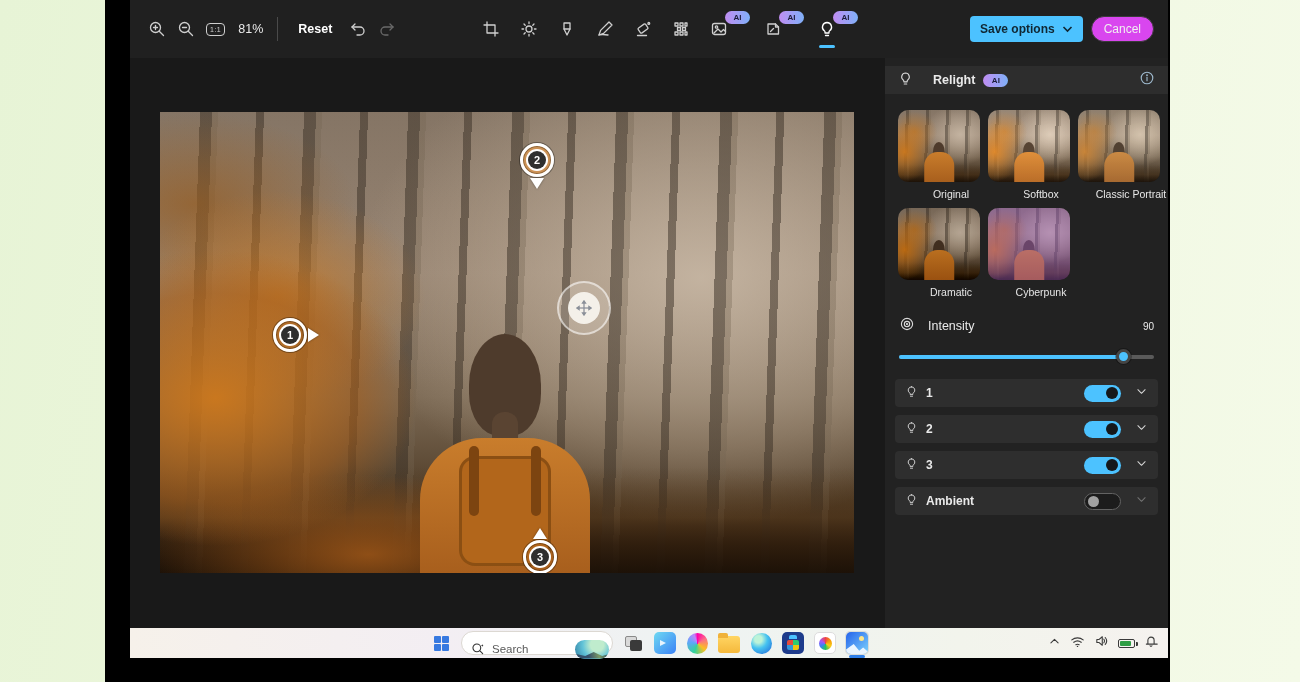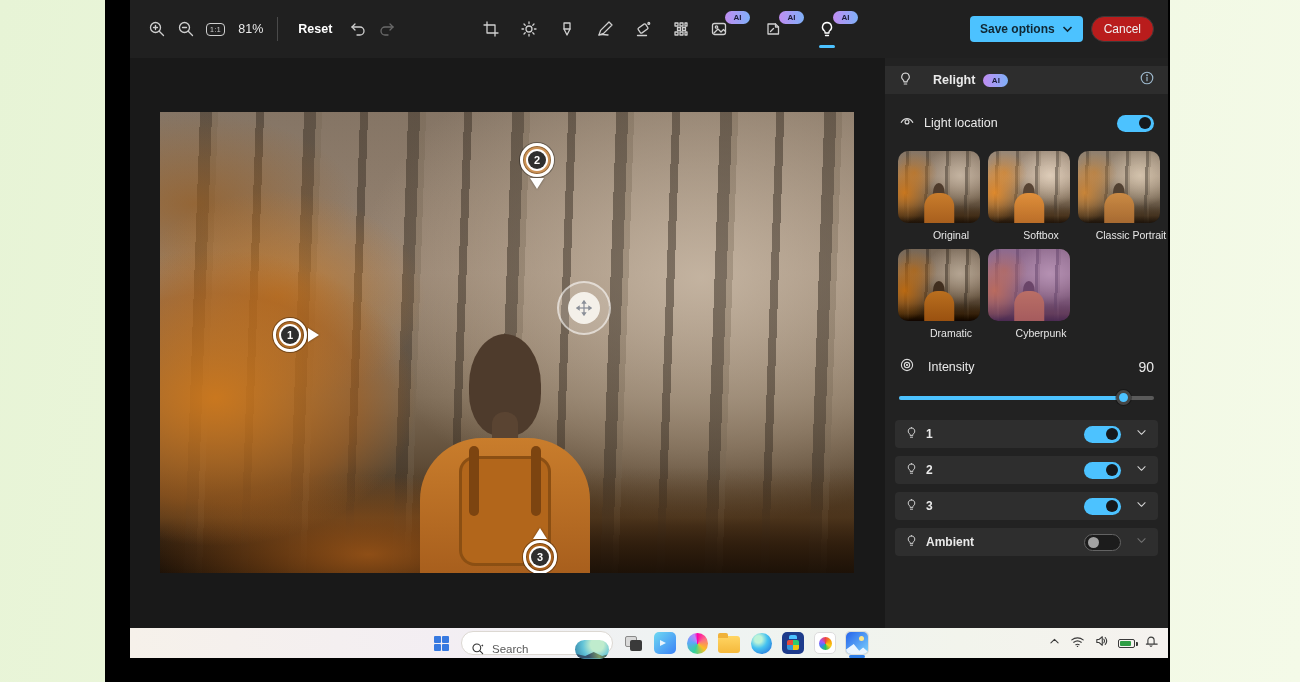--- a/index.html
+++ b/index.html
@@ -25,21 +25,21 @@
   .tool { position:relative; }
   .tool.with-badge { margin-right:16px; }
   .ai-badge { position:absolute; top:-9px; right:-22px; width:25px; height:13px; border-radius:7px;
               background:linear-gradient(90deg,#c08df2,#7fb0f8); color:#1d1d3a; font-size:8px; font-weight:700;
               display:flex; align-items:center; justify-content:center; }
   .tool.selected svg { stroke:#ffffff; }
   .sel-underline { position:absolute; left:1px; bottom:-10px; width:16px; height:3px; border-radius:2px; background:#4cc2ff; }
   .save-btn { height:26px; padding:0 10px; background:#4cc2ff; border:none; border-radius:4px; color:#102733;
               font-size:12px; font-weight:700; display:flex; align-items:center; gap:7px; cursor:pointer; }
   .save-btn svg { stroke:#102733; fill:none; stroke-width:1.6; }
-  .cancel-btn { height:26px; padding:0 12px; background:#b91c1c; border:1px solid #3a3a3a; border-radius:13px;
+  .cancel-btn { height:26px; padding:0 12px; background:#d946ef; border:1px solid #3a3a3a; border-radius:13px;
                 color:#f0f0f0; font-size:12px; cursor:pointer; }
 
   
   .canvas { position:absolute; left:0; top:58px; width:755px; height:570px; background:#191919; }
   .photo { position:absolute; left:30px; top:54px; width:694px; height:461px; overflow:hidden; background-color:#7d6c59;
     background:
       radial-gradient(ellipse 260px 190px at 8% 62%, rgba(205,120,28,.95), rgba(170,95,25,.55) 55%, transparent 78%),
       radial-gradient(ellipse 210px 150px at 17% 40%, rgba(198,118,32,.8), transparent 70%),
       radial-gradient(ellipse 230px 130px at 5% 20%, rgba(150,92,32,.7), transparent 70%),
       radial-gradient(ellipse 300px 110px at 30% 96%, rgba(176,96,26,.75), transparent 72%),
@@ -120,21 +120,21 @@
   .f-cyber .scene { filter:brightness(1.02) saturate(1.05); }
   .tint-purple { position:absolute; inset:0; background:rgba(150,85,205,.38); }
   .check-overlay { position:absolute; inset:0; display:flex; align-items:center; justify-content:center; z-index:2; }
   .check-overlay svg { stroke:#fff; fill:none; stroke-width:2.6; stroke-linecap:round; stroke-linejoin:round; }
   .preset-label { text-align:center; font-size:10.5px; color:#e6e6e6; margin-top:6px; white-space:nowrap; }
   .preset.selected .preset-label { font-weight:700; }
 
   .intensity-row { display:flex; align-items:center; padding:0 14px; margin-top:19px; height:18px; }
   .intensity-row .in-label { font-size:12.5px; margin-left:13px; }
   .intensity-row .spacer { flex:1; }
-  .intensity-row .in-value { font-size:14px; }
+  .intensity-row .in-value { font-size:10px; }
   .slider { position:relative; margin:14px 14px 0; height:14px; cursor:pointer; }
   .slider .track { position:absolute; left:0; right:0; top:6px; height:3.5px; border-radius:2px; background:#5a5a5a; }
   .slider .fill { position:absolute; left:0; width:88%; top:6px; height:3.5px; border-radius:2px; background:#4cc2ff; }
   .slider .thumb { position:absolute; left:calc(88% - 7px); top:0; width:15px; height:15px; border-radius:50%;
                    background:#4cc2ff; border:3px solid #454545; box-shadow:0 0 0 1px rgba(0,0,0,.3); }
 
   .light-rows { padding:0 10px; margin-top:16px; }
   .light-row { height:28px; background:#2e2e2e; border-radius:4px; display:flex; align-items:center;
                padding:0 10px; margin-bottom:8px; }
   .light-row .lr-label { font-size:12px; font-weight:700; margin-left:8px; }
@@ -372,33 +372,20 @@
         <span class="spacer"></span>
         <span class="picon">
           <svg width="16" height="16" viewBox="0 0 18 18" style="stroke:#9db8cc;">
               <circle cx="9" cy="9" r="6.5"></circle>
               <line x1="9" y1="8.3" x2="9" y2="12"></line>
               <circle cx="9" cy="5.9" r=".4" style="fill:#9db8cc;"></circle>
             </svg>
         </span>
       </div>
 
-      <div class="lightloc">
-        <span class="picon">
-          <svg width="16" height="16" viewBox="0 0 18 18">
-              <path d="M2.5 10.5 c3.5-5.5 9.5-5.5 13 0"></path>
-              <circle cx="9" cy="10" r="2.2"></circle>
-            </svg>
-        </span>
-        <span class="ll-label">Light location</span>
-        <span class="spacer"></span>
-        <div class="tgl on">
-            <div class="knob"></div>
-          </div>
-      </div>
 
       <div class="presets">
         <div class="preset">
           <div class="thumbwrap">
               <div class="scene"></div>
             </div>
           <div class="preset-label">Original</div>
         </div>
         <div class="preset f-softbox">
           <div class="thumbwrap">

